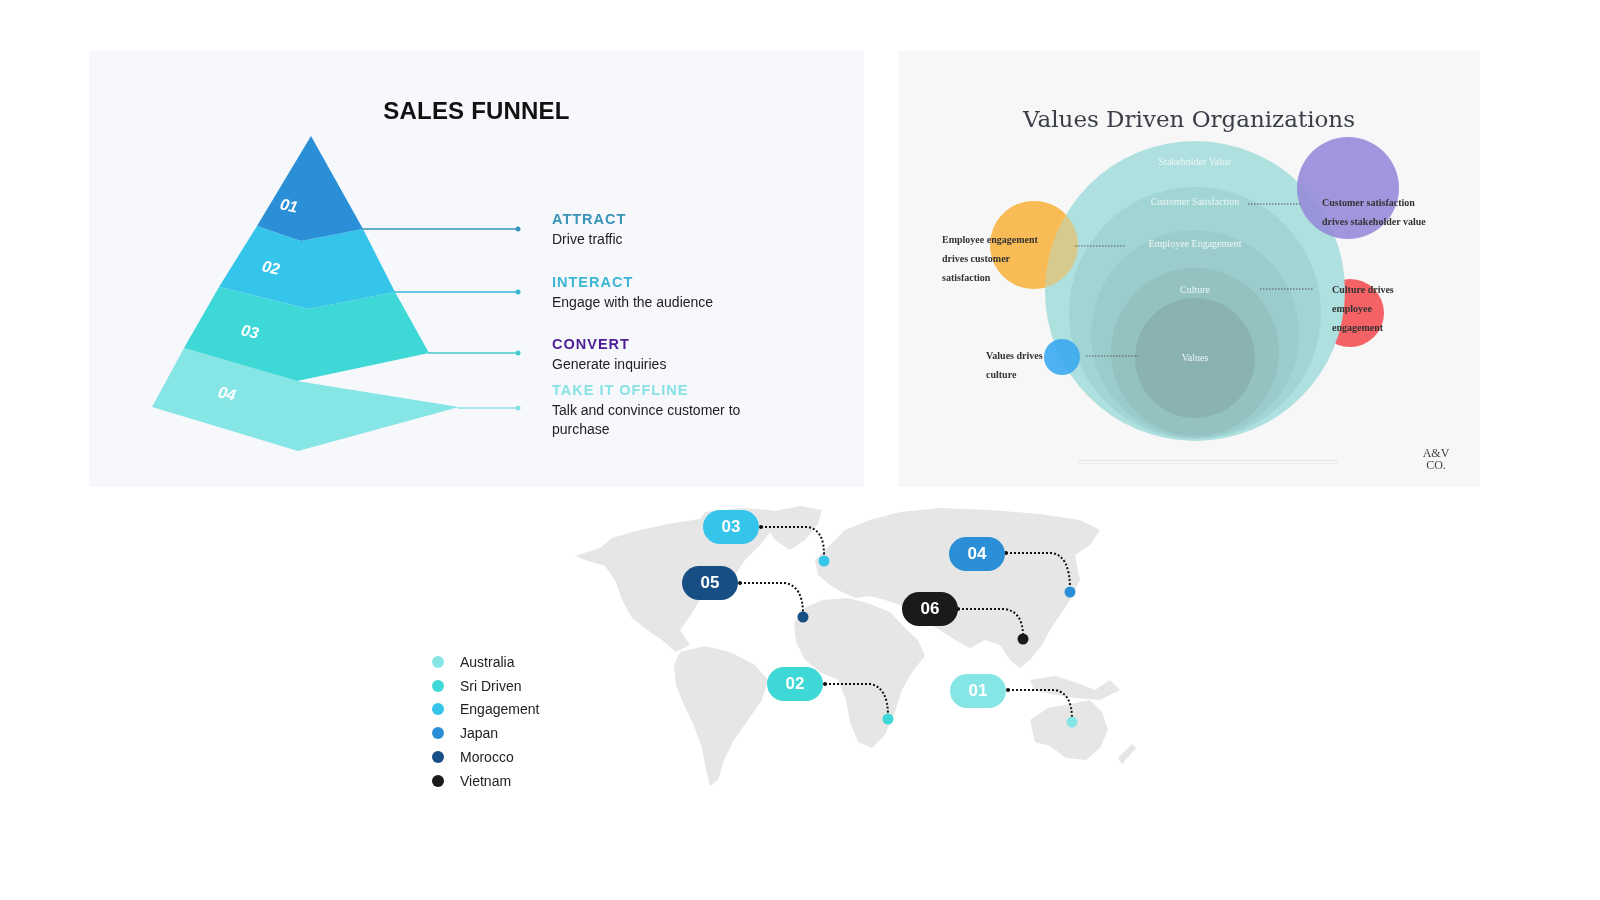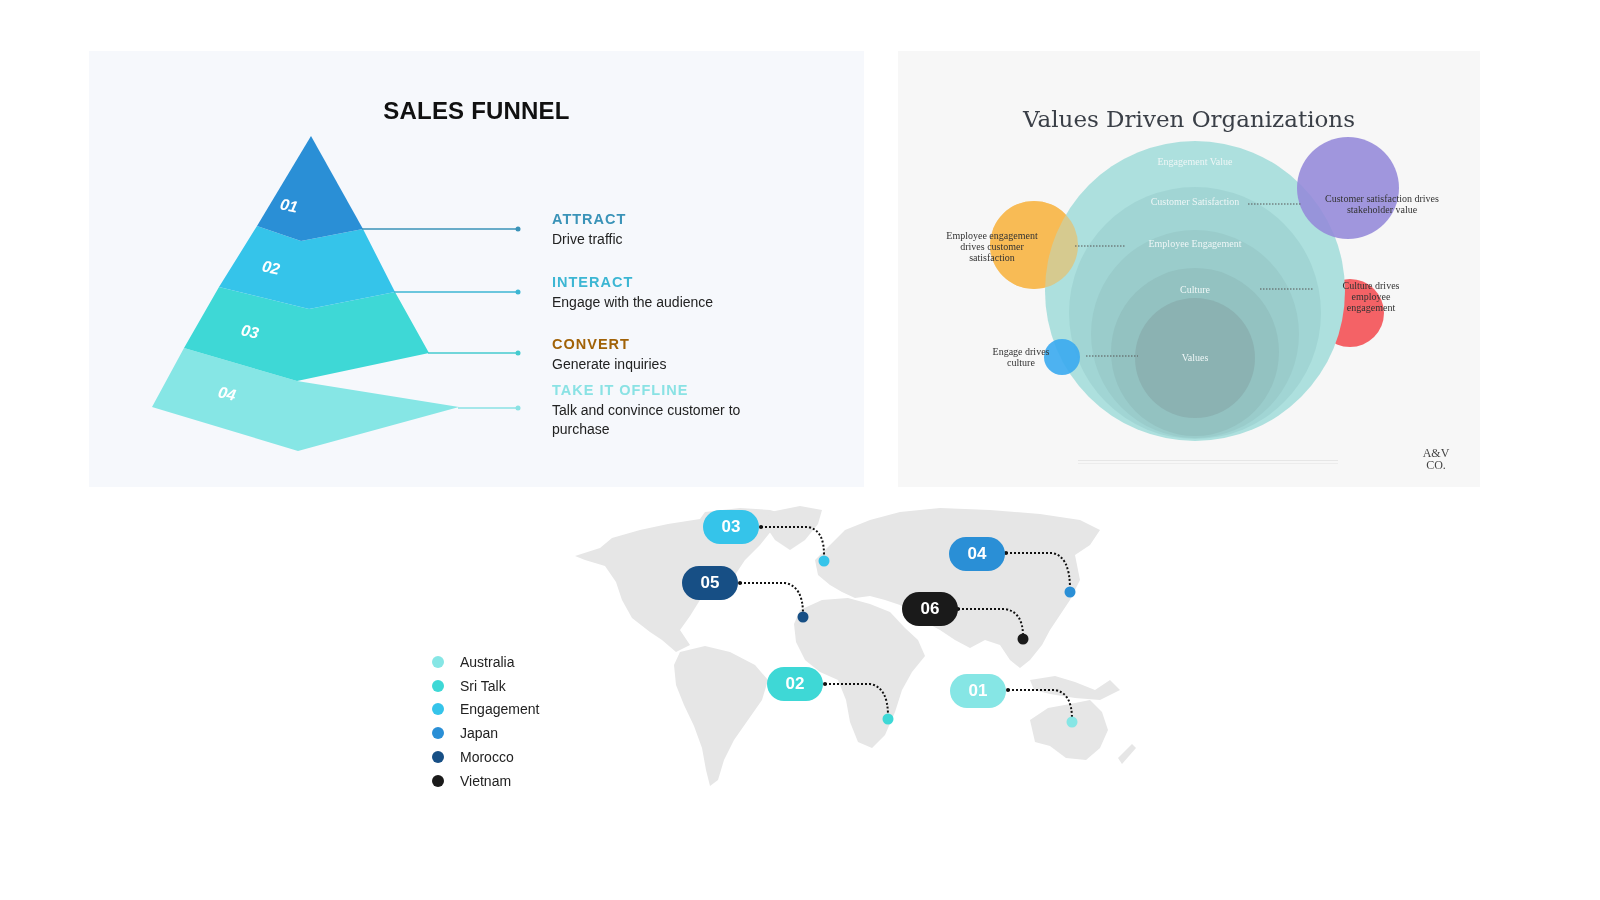--- a/index.html
+++ b/index.html
@@ -8,21 +8,21 @@
   #funnel-panel{left:89px;top:51px;width:775px;height:436px;background:#f6f8fc;}
   #values-panel{left:898px;top:51px;width:582px;height:436px;background:#f7f7f7;}
   svg{position:absolute;left:0;top:0;overflow:visible;}
   .funnel-title{position:absolute;left:0;width:775px;top:46px;text-align:center;font-weight:bold;font-size:24px;color:#111;letter-spacing:0.2px;}
   .stage{position:absolute;left:463px;}
   .stage-name{font-weight:bold;font-size:14.5px;letter-spacing:1px;}
   .stage-desc{font-size:14px;color:#222;line-height:19px;margin-top:3px;width:230px;}
   .seg-num{position:absolute;color:#fff;font-size:16px;font-weight:bold;font-style:italic;transform:rotate(12deg);}
   .values-title{position:absolute;left:0;width:582px;top:34px;text-align:center;font-family:"DejaVu Serif",serif;font-size:23px;color:#3a3f47;margin-top:21px;}
   .circle-label{position:absolute;font-family:"Liberation Serif",serif;font-size:10px;color:#eef6f6;text-align:center;line-height:10px;width:100px;}
-  .side-label{position:absolute;font-family:"Liberation Serif",serif;font-weight:normal;font-size:10px;color:#333;text-align:center;line-height:11px;}
+  .side-label{position:absolute;font-family:"Liberation Serif",serif;font-weight:bold;font-size:10px;color:#333;line-height:19px;}
   .brand{position:absolute;right:26px;top:396px;font-family:"Liberation Serif",serif;font-size:12px;color:#444;text-align:center;line-height:12px;}
   .footnote{position:absolute;left:180px;width:260px;top:409px;height:2px;border-top:1px solid #e6e6e6;border-bottom:1px solid #ececec;}
   #map-area{position:absolute;left:0;top:0;width:1600px;height:900px;}
   .pill{position:absolute;width:56px;height:34px;border-radius:17px;color:#fff;font-weight:bold;font-size:17px;text-align:center;line-height:34px;}
   .legend{position:absolute;left:430px;top:650px;}
   .legend-item{display:flex;align-items:center;height:23.8px;}
   .legend-dot{width:12px;height:12px;border-radius:50%;margin-right:16px;margin-left:2px;}
   .legend-label{font-size:14px;color:#222;}
 </style>
 </head>
@@ -58,21 +58,21 @@
 
   <div class="stage" style="top:160px;">
     <div class="stage-name" style="color:#3a93b8;">ATTRACT</div>
     <div class="stage-desc">Drive traffic</div>
   </div>
   <div class="stage" style="top:223px;">
     <div class="stage-name" style="color:#3cb6d3;">INTERACT</div>
     <div class="stage-desc">Engage with the audience</div>
   </div>
   <div class="stage" style="top:285px;">
-    <div class="stage-name" style="color:#a16207;">CONVERT</div>
+    <div class="stage-name" style="color:#4c1d95;">CONVERT</div>
     <div class="stage-desc">Generate inquiries</div>
   </div>
   <div class="stage" style="top:331px;">
     <div class="stage-name" style="color:#8ae2e4;">TAKE IT OFFLINE</div>
     <div class="stage-desc">Talk and convince customer to purchase</div>
   </div>
 </div>
 
 <div class="panel" id="values-panel">
   <div class="values-title">Values Driven Organizations</div>
@@ -91,30 +91,30 @@
     <circle cx="136" cy="194" r="44" fill="#f7b84f" opacity="0.55"></circle>
     <circle cx="450" cy="137" r="51" fill="#9489d9" opacity="0.88"></circle>
     <circle cx="164" cy="306" r="18" fill="#3aaaf0" opacity="0.9"></circle>
 
     <line x1="350" y1="153" x2="403" y2="153" stroke="#555" stroke-width="1" stroke-dasharray="1.5,1.5"></line>
     <line x1="177" y1="195" x2="228" y2="195" stroke="#555" stroke-width="1" stroke-dasharray="1.5,1.5"></line>
     <line x1="362" y1="238" x2="416" y2="238" stroke="#555" stroke-width="1" stroke-dasharray="1.5,1.5"></line>
     <line x1="188" y1="305" x2="240" y2="305" stroke="#555" stroke-width="1" stroke-dasharray="1.5,1.5"></line>
   </svg>
 
-  <div class="circle-label" style="left:247px;top:106px;">Engagement Value</div>
+  <div class="circle-label" style="left:247px;top:106px;">Stakeholder Value</div>
   <div class="circle-label" style="left:247px;top:146px;font-family:Liberation Serif, serif;">Customer Satisfaction</div>
   <div class="circle-label" style="left:247px;top:188px;">Employee Engagement</div>
   <div class="circle-label" style="left:247px;top:234px;">Culture</div>
   <div class="circle-label" style="left:247px;top:302px;">Values</div>
 
   <div class="side-label" style="left:424px;top:142px;width:120px;">Customer satisfaction drives stakeholder value</div>
   <div class="side-label" style="left:44px;top:179px;width:100px;">Employee engagement drives customer satisfaction</div>
   <div class="side-label" style="left:434px;top:229px;width:78px;">Culture drives employee engagement</div>
-  <div class="side-label" style="left:88px;top:295px;width:70px;">Engage drives culture</div>
+  <div class="side-label" style="left:88px;top:295px;width:70px;">Values drives culture</div>
 
   <div class="footnote"></div>
   <div class="brand" style="width:36px;">A&amp;V CO.</div>
 </div>
 
 <div id="map-area">
   <svg width="1600" height="900">
     <g fill="#e6e6e6">
 
       <path d="M575,556 L600,548 L612,538 L640,530 L668,524 L700,519 L705,512 L740,508 L770,510 L790,516 L772,530 L760,545 L745,560 L735,575 L712,590 L700,600 L690,616 L680,630 L690,645 L676,652 L662,640 L650,632 L632,618 L622,600 L616,582 L605,566 L585,560 Z"></path>
@@ -166,21 +166,21 @@
   <div class="pill" style="left:767px;top:667px;background:#3ed8d6;">02</div>
   <div class="pill" style="left:950px;top:674px;background:#86e6e5;">01</div>
 
   <div class="legend">
     <div class="legend-item">
       <span class="legend-dot" style="background:#86e6e5;"></span>
       <span class="legend-label">Australia</span>
     </div>
     <div class="legend-item">
       <span class="legend-dot" style="background:#3ed8d6;"></span>
-      <span class="legend-label">Sri Talk</span>
+      <span class="legend-label">Sri Driven</span>
     </div>
     <div class="legend-item">
       <span class="legend-dot" style="background:#35c4ea;"></span>
       <span class="legend-label">Engagement</span>
     </div>
     <div class="legend-item">
       <span class="legend-dot" style="background:#2a8fd6;"></span>
       <span class="legend-label">Japan</span>
     </div>
     <div class="legend-item">

